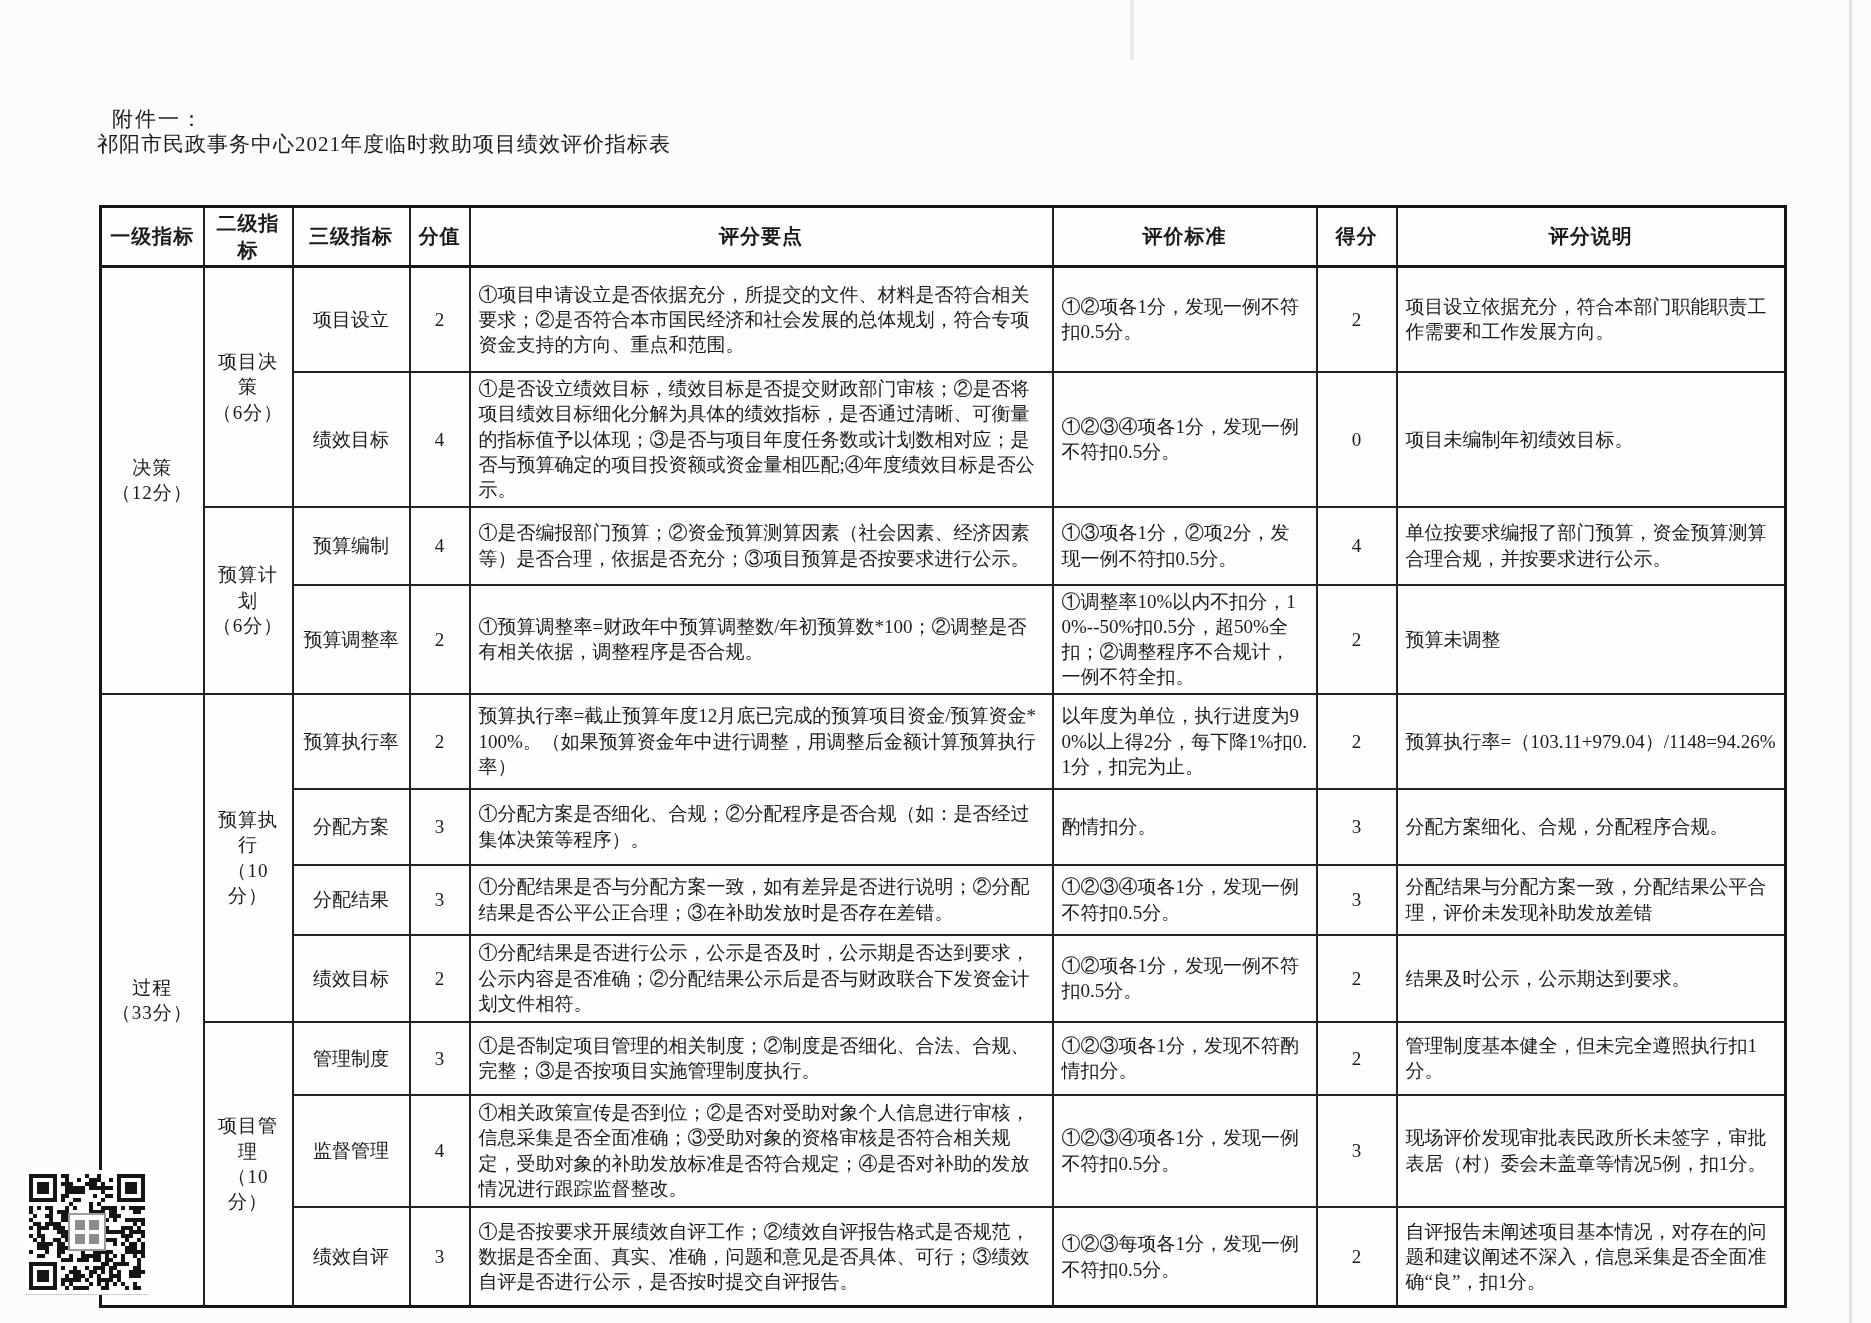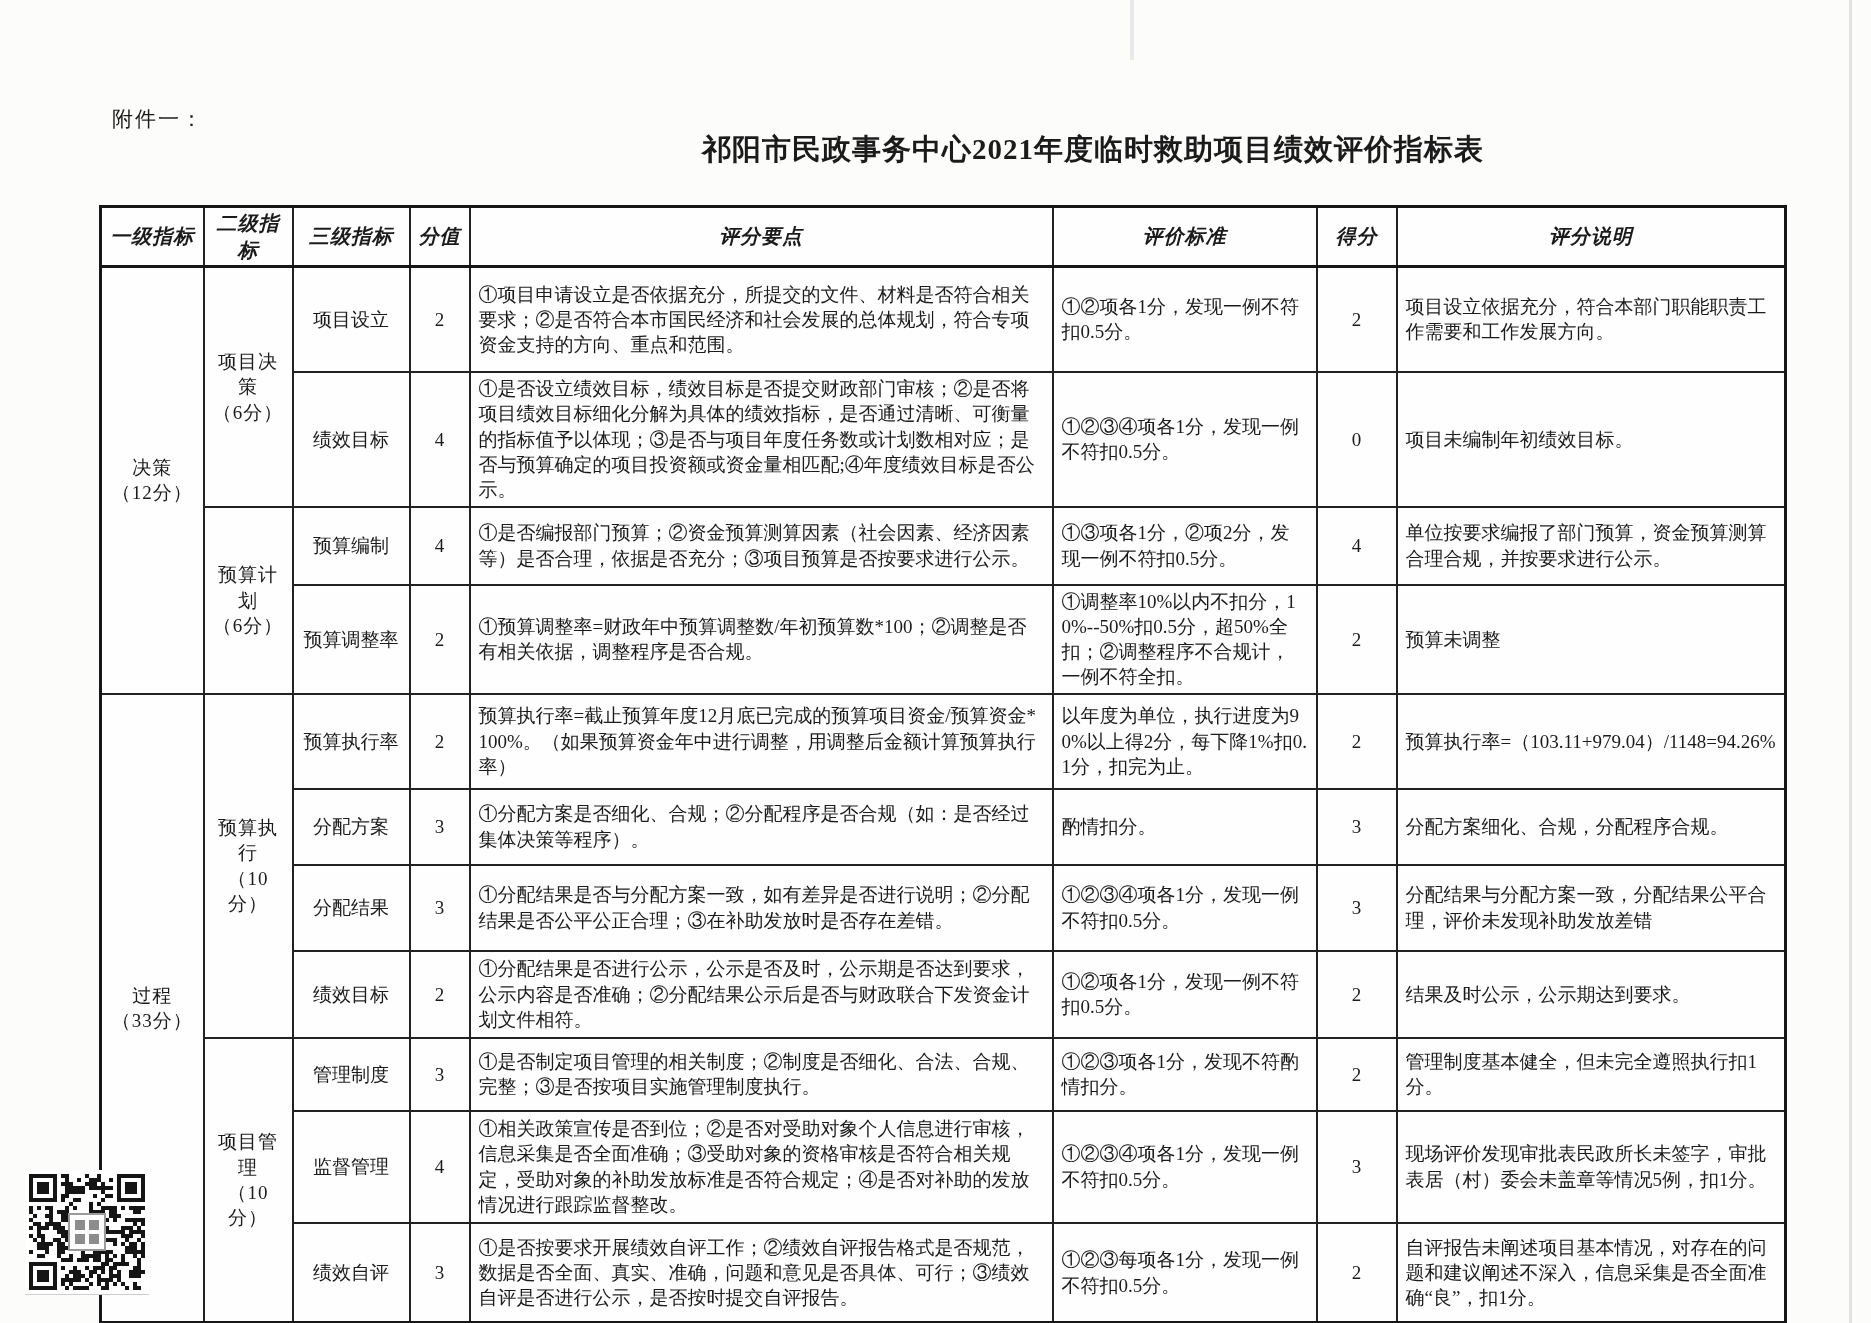--- a/index.html
+++ b/index.html
@@ -5,22 +5,22 @@
   html,body{margin:0;padding:0;}
   body{
     width:1871px;height:1323px;position:relative;overflow:hidden;
     background:#fcfcfb;color:#1b1b1b;
     font-family:"Liberation Serif","DejaVu Serif",serif;
   }
   .attachment{
     position:absolute;left:112px;top:105px;font-size:21px;letter-spacing:2px;
   }
   .doc-title{
-    position:absolute;left:97px;top:130px;width:1387px;text-align:right;
-    font-size:29px;font-weight:bold;letter-spacing:1px;
+    position:absolute;left:97px;top:130px;width:1387px;text-align:left;
+    font-size:21px;font-weight:normal;letter-spacing:1px;
   }
   table.itable{
     position:absolute;left:99px;top:205px;width:1685px;
     border-collapse:collapse;table-layout:fixed;background:#fefefe;
     border:3px solid #161616;
   }
   table.itable td{
     border:2px solid #222;padding:3px 8px;font-size:19px;line-height:1.33;
     vertical-align:middle;overflow:hidden;word-break:break-all;
   }
@@ -60,21 +60,21 @@
       <col style="width: 103px;">
       <col style="width: 89px;">
       <col style="width: 117px;">
       <col style="width: 60px;">
       <col style="width: 583px;">
       <col style="width: 264px;">
       <col style="width: 80px;">
       <col style="width: 389px;">
     </colgroup>
     <thead>
-      <tr class="hd" style="height: 55px; font-style: italic;">
+      <tr class="hd" style="height: 55px;">
         <td>一级指标</td>
         <td>二级指标</td>
         <td>三级指标</td>
         <td>分值</td>
         <td>评分要点</td>
         <td>评价标准</td>
         <td>得分</td>
         <td>评分说明</td>
       </tr>
     </thead>
@@ -130,21 +130,21 @@
         <td class="pts">预算执行率=（103.11+979.04）/1148=94.26%</td>
       </tr>
       <tr style="height: 76px;">
         <td class="cc">分配方案</td>
         <td class="cc num">3</td>
         <td class="pts">①分配方案是否细化、合规；②分配程序是否合规（如：是否经过集体决策等程序）。</td>
         <td class="pts">酌情扣分。</td>
         <td class="cc num">3</td>
         <td class="pts">分配方案细化、合规，分配程序合规。</td>
       </tr>
-      <tr style="height: 86px;">
+      <tr style="height: 70px;">
         <td class="cc">分配结果</td>
         <td class="cc num">3</td>
         <td class="pts">①分配结果是否与分配方案一致，如有差异是否进行说明；②分配结果是否公平公正合理；③在补助发放时是否存在差错。</td>
         <td class="pts">①②③④项各1分，发现一例不符扣0.5分。</td>
         <td class="cc num">3</td>
         <td class="pts">分配结果与分配方案一致，分配结果公平合理，评价未发现补助发放差错</td>
       </tr>
       <tr style="height: 87px;">
         <td class="cc">绩效目标</td>
         <td class="cc num">2</td>

